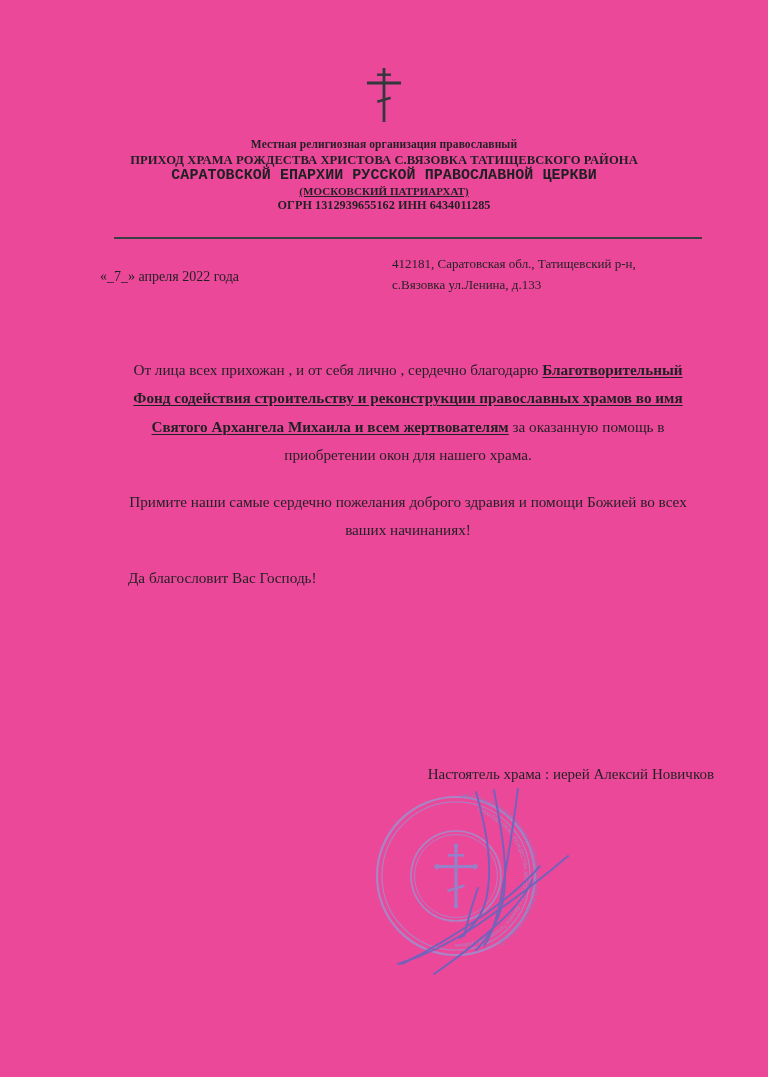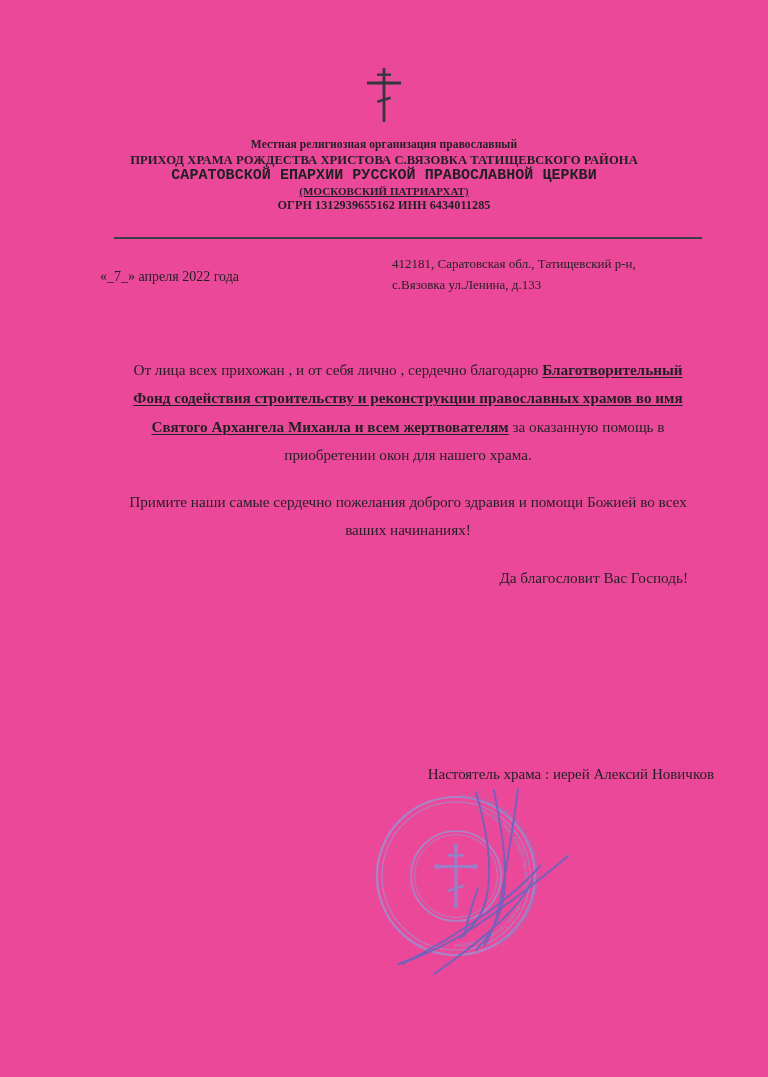--- a/index.html
+++ b/index.html
@@ -114,21 +114,21 @@
     text-align: center;
   }
   .highlight {
     font-weight: bold;
     text-decoration: underline;
     text-underline-offset: 2px;
   }
 
   .para-blessing {
     margin-top: 46px;
-    text-align: right;
+    text-align: left;
   }
 
   
   .signature-line {
     position: absolute;
     right: 54px;
     top: 766px;
     font-size: 15px;
     white-space: nowrap;
   }

